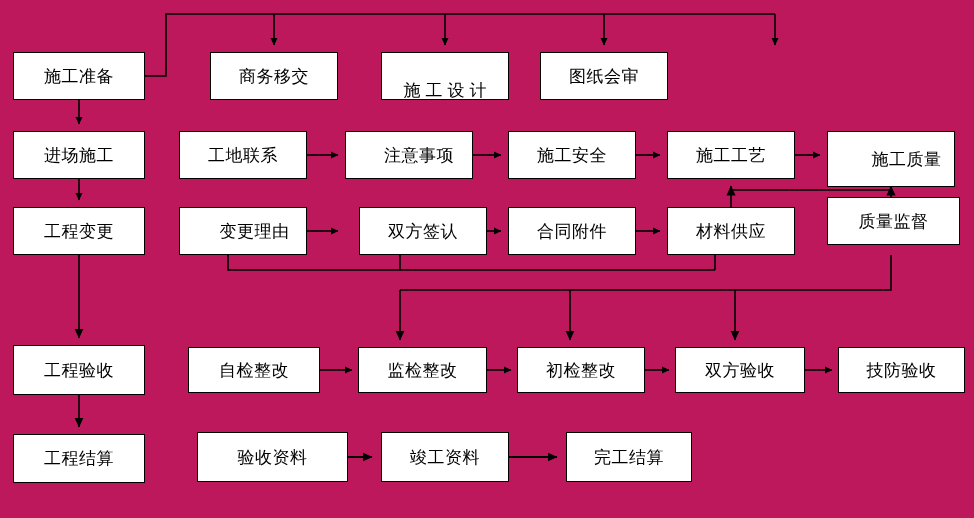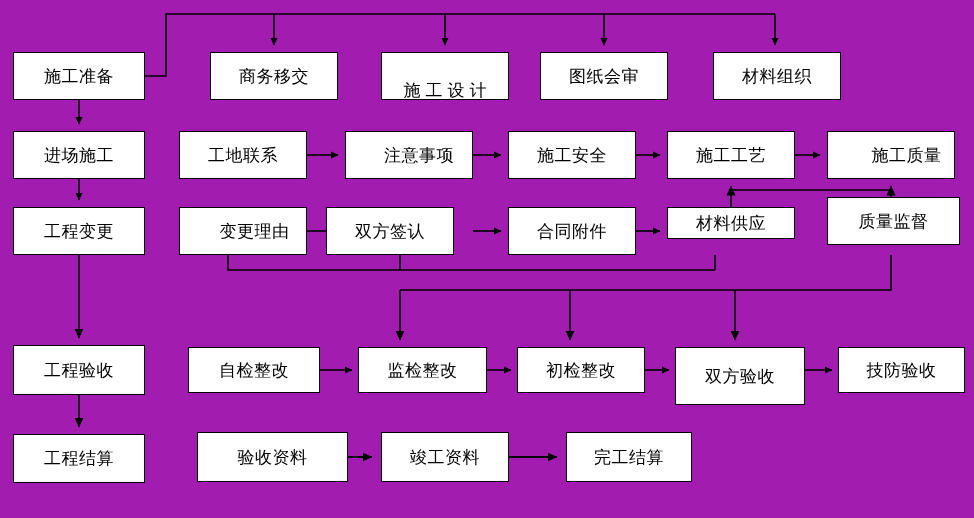--- a/index.html
+++ b/index.html
@@ -7,21 +7,21 @@
     padding: 0;
     background: #ffffff;
   }
   body {
     font-family: "Liberation Serif", "DejaVu Serif", serif;
   }
   #canvas {
     position: relative;
     width: 974px;
     height: 518px;
-    background: #a21caf;
+    background: #be185d;
     overflow: hidden;
   }
   #wires {
     position: absolute;
     left: 0;
     top: 0;
     width: 974px;
     height: 518px;
     pointer-events: none;
   }
@@ -110,75 +110,72 @@
     </div>
   <div class="node" style="left: 210px; top: 52px; width: 128px; height: 48px;">
       <span>商务移交</span>
     </div>
   <div class="node spaced" style="left: 381px; top: 52px; width: 128px; height: 48px; align-items: flex-end;">
       <span>施工设计</span>
     </div>
   <div class="node" style="left: 540px; top: 52px; width: 128px; height: 48px;">
       <span>图纸会审</span>
     </div>
-  <div class="node" style="left: 713px; top: 52px; width: 128px; height: 48px;">
-      <span>材料组织</span>
-    </div>
 
   <div class="node" style="left: 13px; top: 131px; width: 132px; height: 48px;">
       <span>进场施工</span>
     </div>
   <div class="node" style="left: 179px; top: 131px; width: 128px; height: 48px;">
       <span>工地联系</span>
     </div>
   <div class="node" style="left: 345px; top: 131px; width: 128px; height: 48px; padding-left: 20px;">
       <span>注意事项</span>
     </div>
   <div class="node" style="left: 508px; top: 131px; width: 128px; height: 48px;">
       <span>施工安全</span>
     </div>
   <div class="node" style="left: 667px; top: 131px; width: 128px; height: 48px;">
       <span>施工工艺</span>
     </div>
-  <div class="node" style="left: 827px; top: 131px; width: 128px; height: 48px; padding-left: 31px;">
+  <div class="node" style="left: 827px; top: 131px; width: 128px; height: 56px; padding-left: 31px;">
       <span>施工质量</span>
     </div>
 
   <div class="node" style="left: 13px; top: 207px; width: 132px; height: 48px;">
       <span>工程变更</span>
     </div>
   <div class="node" style="left: 179px; top: 207px; width: 128px; height: 48px; padding-left: 23px;">
       <span>变更理由</span>
     </div>
-  <div class="node" style="left: 326px; top: 207px; width: 128px; height: 48px;">
+  <div class="node" style="left: 359px; top: 207px; width: 128px; height: 48px;">
       <span>双方签认</span>
     </div>
   <div class="node" style="left: 508px; top: 207px; width: 128px; height: 48px;">
       <span>合同附件</span>
     </div>
-  <div class="node" style="left: 667px; top: 207px; width: 128px; height: 32px;">
+  <div class="node" style="left: 667px; top: 207px; width: 128px; height: 48px;">
       <span>材料供应</span>
     </div>
   <div class="node" style="left: 827px; top: 197px; width: 133px; height: 48px;">
       <span>质量监督</span>
     </div>
 
   <div class="node" style="left: 13px; top: 345px; width: 132px; height: 50px;">
       <span>工程验收</span>
     </div>
   <div class="node" style="left: 188px; top: 347px; width: 132px; height: 46px;">
       <span>自检整改</span>
     </div>
   <div class="node" style="left: 358px; top: 347px; width: 129px; height: 46px;">
       <span>监检整改</span>
     </div>
   <div class="node" style="left: 517px; top: 347px; width: 128px; height: 46px;">
       <span>初检整改</span>
     </div>
-  <div class="node" style="left: 675px; top: 347px; width: 130px; height: 58px;">
+  <div class="node" style="left: 675px; top: 347px; width: 130px; height: 46px;">
       <span>双方验收</span>
     </div>
   <div class="node" style="left: 838px; top: 347px; width: 127px; height: 46px;">
       <span>技防验收</span>
     </div>
 
   <div class="node" style="left: 13px; top: 434px; width: 132px; height: 49px;">
       <span>工程结算</span>
     </div>
   <div class="node" style="left: 197px; top: 432px; width: 151px; height: 50px;">

